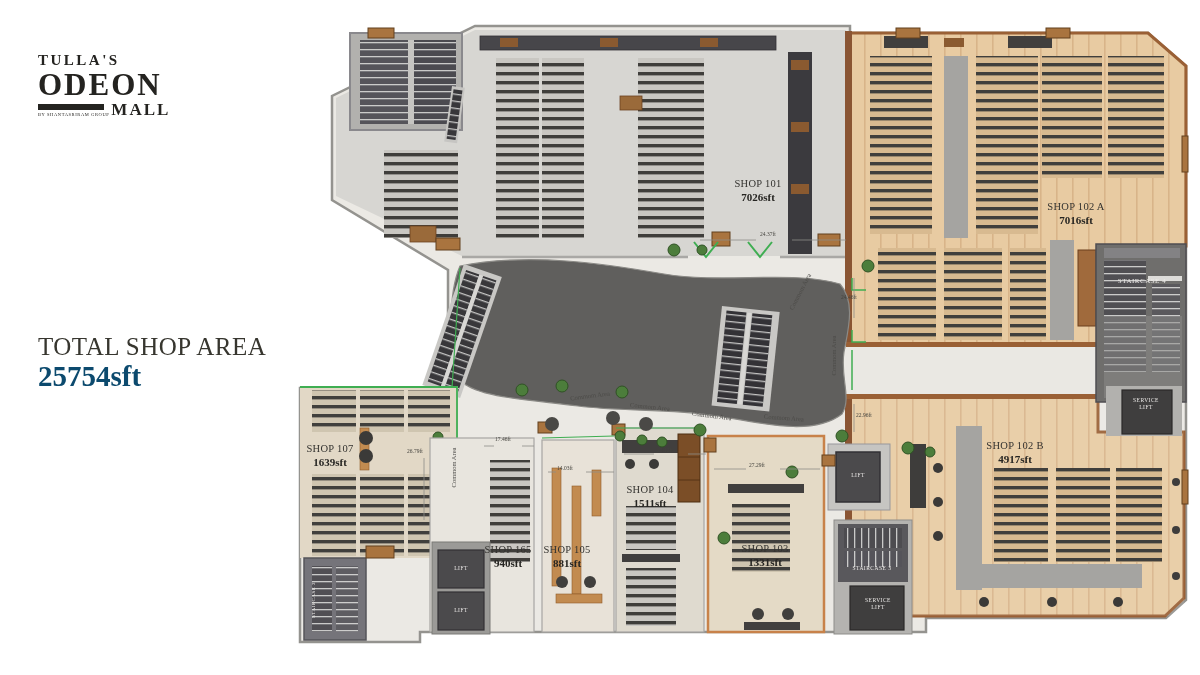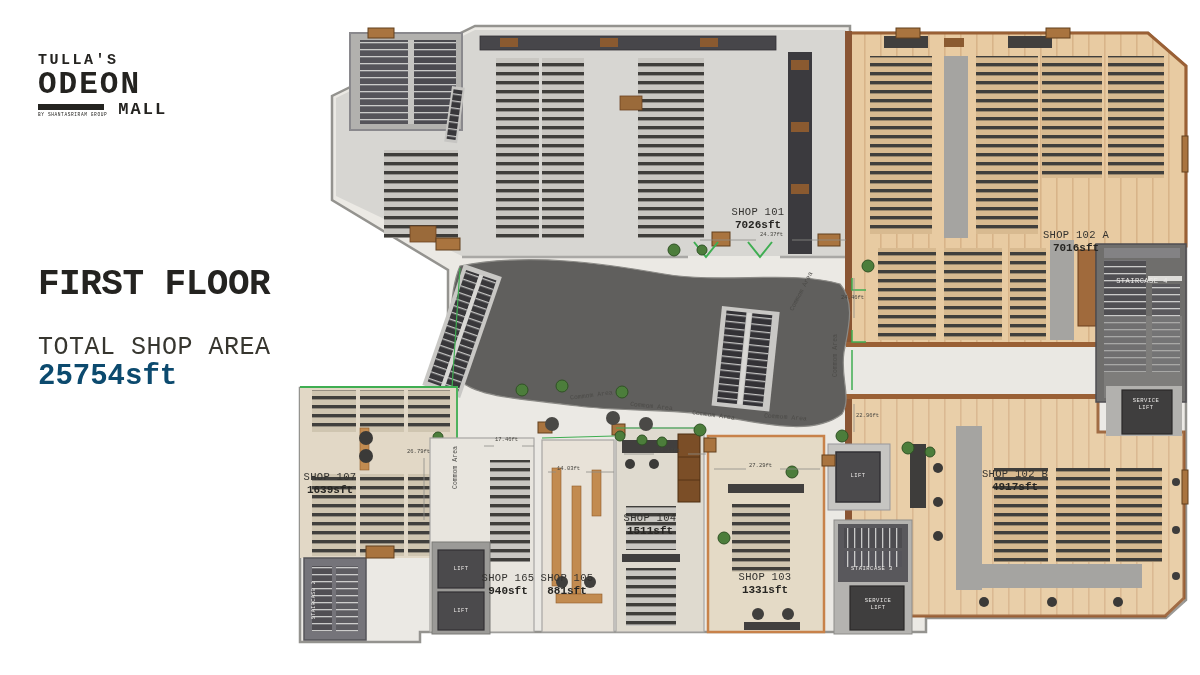--- a/index.html
+++ b/index.html
@@ -1,34 +1,34 @@
 <!DOCTYPE html>
 <html><head>
 <meta charset="utf-8">
 <style>
   html,body{margin:0;padding:0;background:#ffffff;}
   #stage{position:relative;width:1200px;height:675px;background:#ffffff;overflow:hidden;
-         font-family:Liberation Mono, monospace;}
+         font-family:Liberation Serif, serif;}
   .abs{position:absolute;}
   
   #brand{left:38px;top:52px;width:170px;color:#242320;}
   .brand-top{font-size:15px;font-weight:700;letter-spacing:2.5px;}
   .brand-odeon{font-size:31px;font-weight:800;letter-spacing:2px;line-height:1.05;}
   .brand-row{display:flex;align-items:flex-start;margin-top:2px;}
   .brand-barcol{display:flex;flex-direction:column;}
   .brand-bar{width:66px;height:6px;background:#242320;}
   .brand-byline{font-size:4.5px;letter-spacing:0.6px;margin-top:2px;color:#242320;}
-  .brand-mall{font-size:17px;font-weight:800;letter-spacing:2px;margin-left:11px;margin-top:-4px;}
+  .brand-mall{font-size:17px;font-weight:800;letter-spacing:2px;margin-left:2px;margin-top:-4px;}
   
   #title{left:38px;top:264px;font-size:36px;font-weight:800;letter-spacing:-0.5px;color:#242320;}
   #subtitle{left:38px;top:333px;font-size:25px;font-weight:400;letter-spacing:0.5px;color:#37362f;}
   #total{left:38px;top:360px;font-size:29px;font-weight:700;color:#0c4a6e;}
   
   .shoplabel{width:90px;text-align:center;color:#33322f;line-height:1.2;pointer-events:none;}
-  .shoplabel .nm{font-size:10.5px;letter-spacing:0.3px;margin-top:28px;}
+  .shoplabel .nm{font-size:10.5px;letter-spacing:0.3px;}
   .shoplabel .ar{font-size:11px;font-weight:700;color:#262522;text-align:center;}
   .faclabel{color:#eceae8;text-align:center;letter-spacing:0.5px;pointer-events:none;}
   .dim{font-size:5.5px;color:#45443f;white-space:nowrap;pointer-events:none;}
   .carea{font-size:6.5px;color:#4c4b48;white-space:nowrap;pointer-events:none;}
 </style>
 </head>
 <body>
 
 <div id="stage">
 
@@ -328,21 +328,20 @@
     <div class="brand-odeon">ODEON</div>
     <div class="brand-row">
       <div class="brand-barcol">
         <div class="brand-bar"></div>
         <div class="brand-byline">BY SHANTASRIRAM GROUP</div>
       </div>
       <div class="brand-mall">MALL</div>
     </div>
   </div>
 
-  <div id="title" class="abs">FIRST FLOOR</div>
   <div id="subtitle" class="abs">TOTAL SHOP AREA</div>
   <div id="total" class="abs">25754sft</div>
 
   <div class="abs shoplabel" style="left:713px;top:178px;">
     <div class="nm">SHOP 101</div>
       <div class="ar">7026sft</div>
   </div>
   <div class="abs shoplabel" style="left:1031px;top:201px;">
     <div class="nm">SHOP 102 A</div>
       <div class="ar">7016sft</div>

